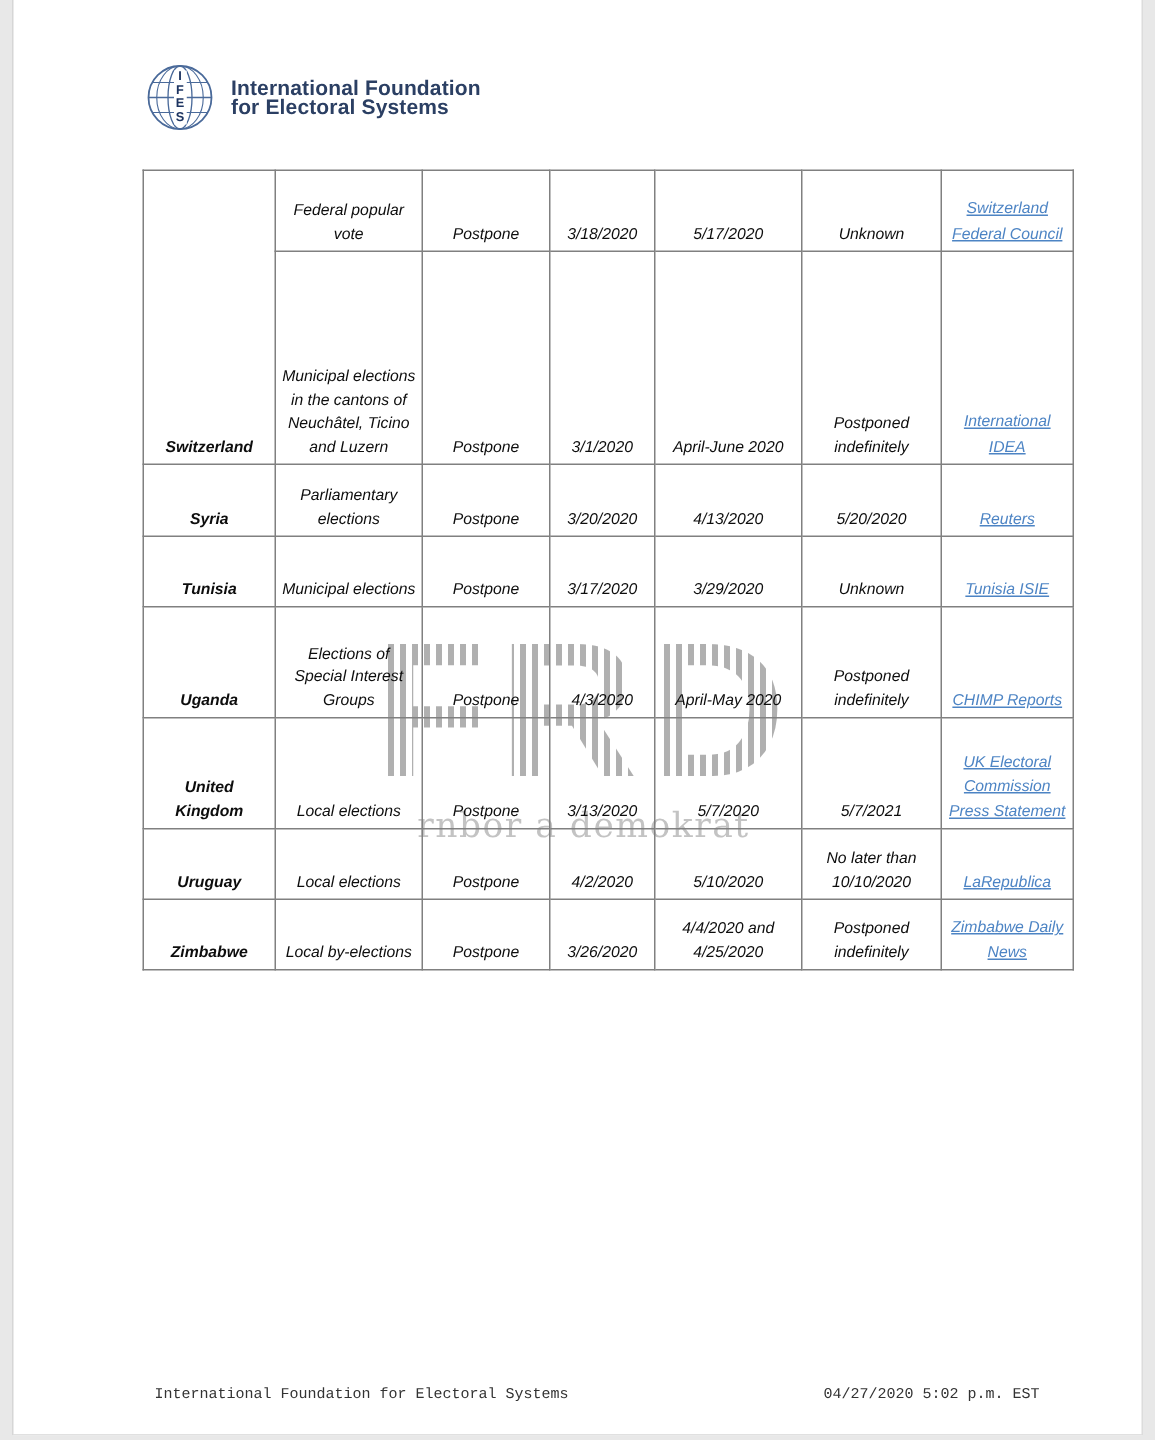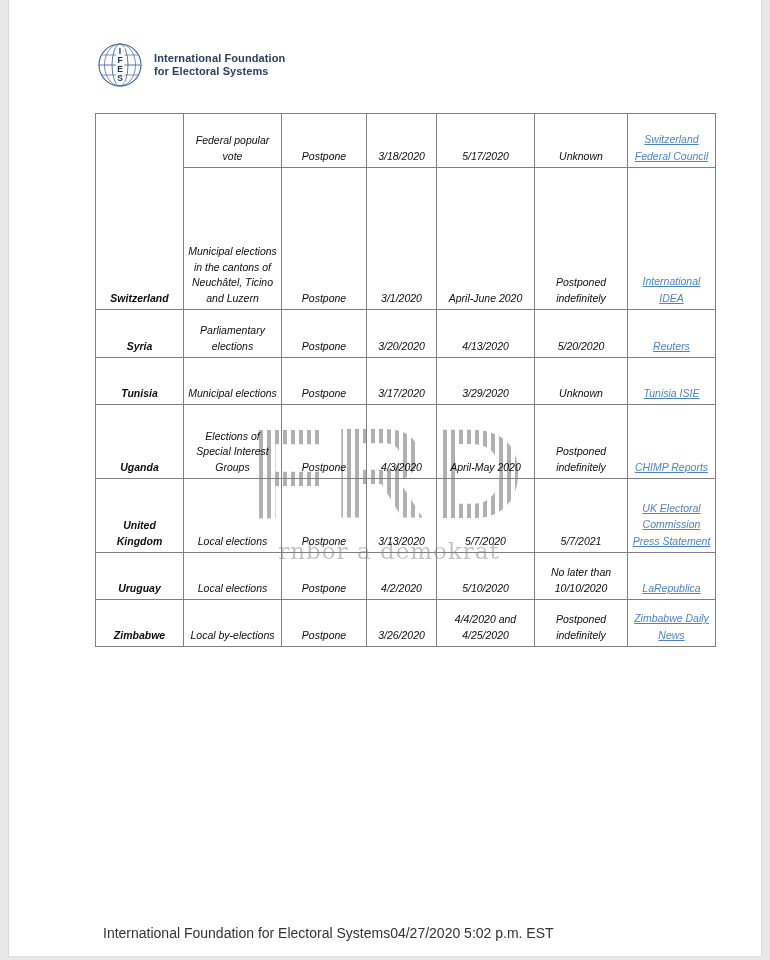--- a/index.html
+++ b/index.html
@@ -37,21 +37,21 @@
     align-items: center;
     gap: 9px;
   }
   .logo-globe {
     width: 50px;
     height: 50px;
     flex: 0 0 auto;
   }
   .logo-text {
     font-family: "Liberation Sans", sans-serif;
-    font-size: 11px;
+    font-size: 14px;
     line-height: 13.5px;
     color: #2b3f63;
     font-weight: 600;
     letter-spacing: 0.1px;
     white-space: nowrap;
   }
 
   
   .watermark {
     position: absolute;
@@ -152,22 +152,23 @@
   td.tall-7 { height: 41px; }
   td.tall-8 { height: 41px; }
 
   
   .footer {
     position: absolute;
     left: 94px;
     top: 925px;
     width: 590px;
     display: flex;
-    font-family: Liberation Sans, sans-serif;
-    font-size: 14px;
+    justify-content: space-between;
+    font-family: Liberation Mono, monospace;
+    font-size: 10px;
     color: #333;
   }
 </style>
 </head>
 <body>
 
 <div class="page">
 
   <div class="logo-block">
     <span class="logo-globe">

